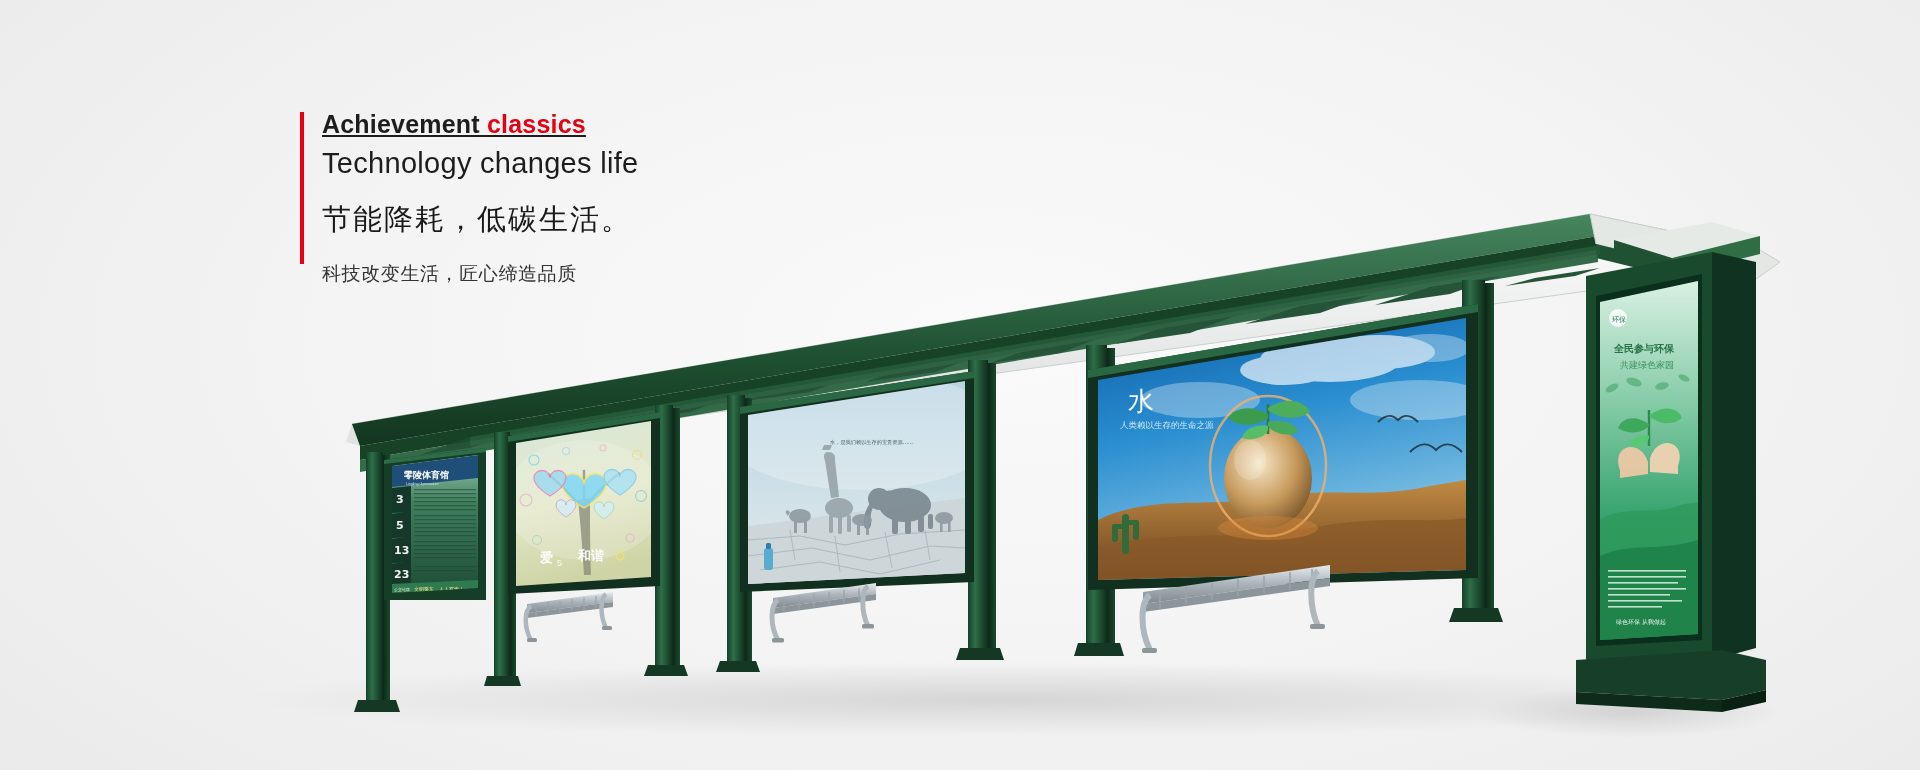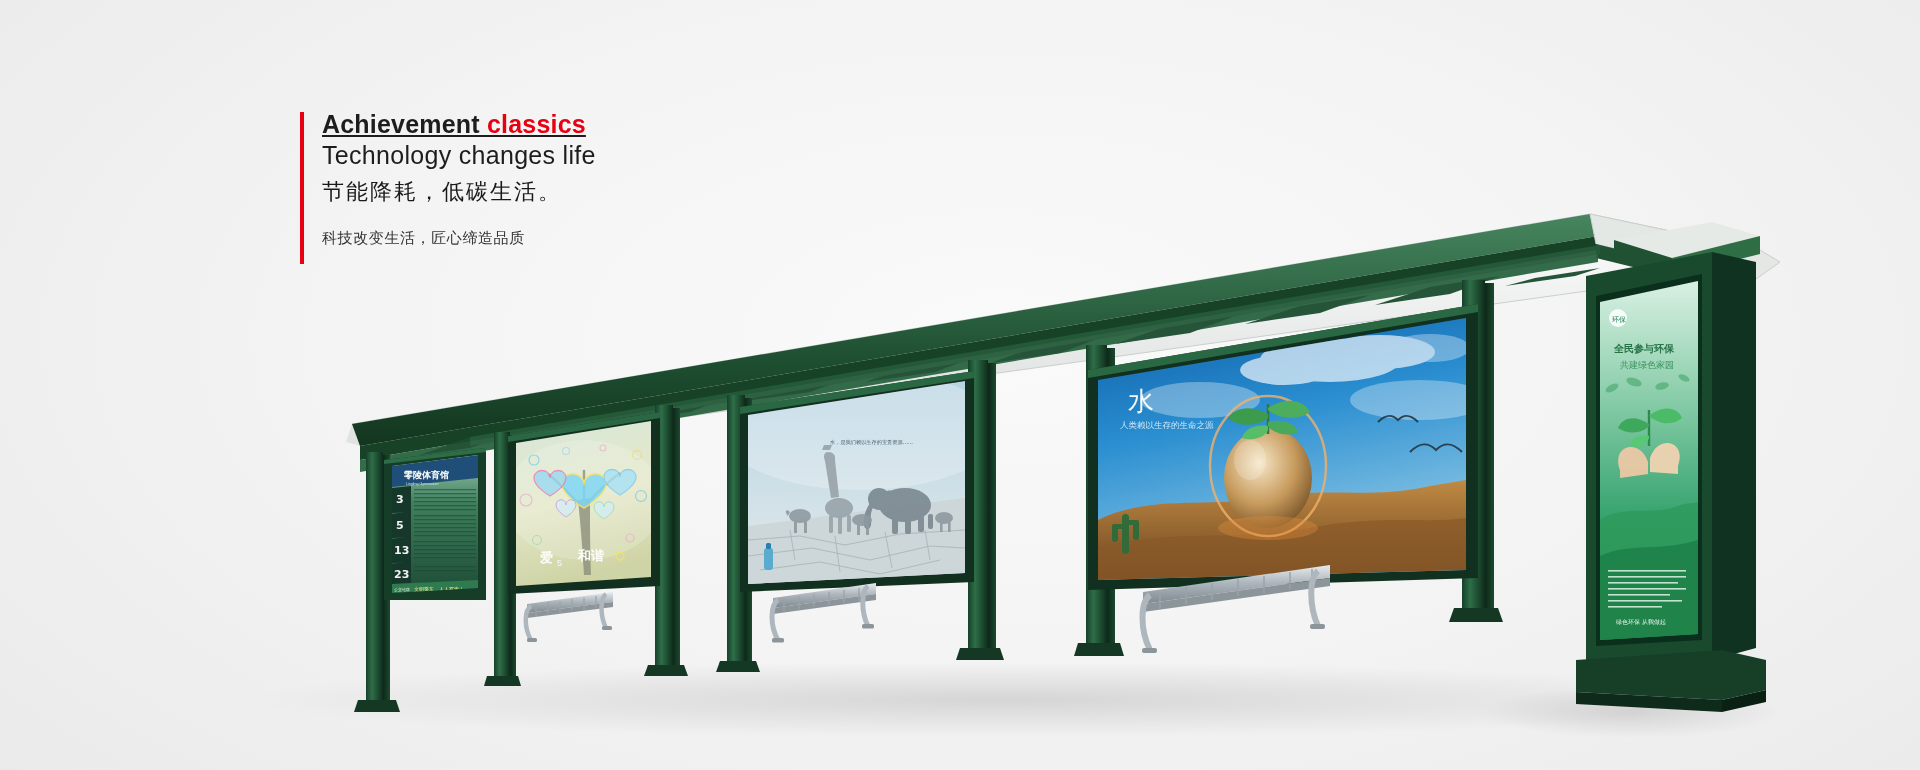--- a/index.html
+++ b/index.html
@@ -12,24 +12,24 @@
   }
   #stage{position:absolute;inset:0;background:
      radial-gradient(ellipse 1400px 700px at 52% 44%, #fafafa 0%, #f4f4f4 45%, #eeeeee 75%, #e9e9e9 100%);}
 
   
   #headline{position:absolute;left:300px;top:110px;width:640px;}
   #redbar{position:absolute;left:0;top:2px;width:4px;height:152px;background:#e60012;}
   .hl-inner{margin-left:22px;}
   #line1{font-size:25px;font-weight:bold;letter-spacing:.2px;color:#1d1d1d;line-height:1.15;white-space:nowrap;text-decoration:underline;}
   #line1 .accent{color:#e60012;}
-  #line2{font-size:25px;font-weight:400;color:#1d1d1d;letter-spacing:.3px;margin-top:1px;line-height:1.2;white-space:nowrap;}
-  #line3{font-size:22px;color:#1a1a1a;letter-spacing:2px;margin-top:8px;line-height:1.25;white-space:nowrap;
+  #line2{font-size:29px;font-weight:400;color:#1d1d1d;letter-spacing:.3px;margin-top:7px;line-height:1.2;white-space:nowrap;}
+  #line3{font-size:29px;color:#1a1a1a;letter-spacing:2px;margin-top:20px;line-height:1.25;white-space:nowrap;
          font-family:"DejaVu Sans","Liberation Sans",sans-serif;}
-  #line4{font-size:15px;color:#333;letter-spacing:.6px;margin-top:24px;white-space:nowrap;
+  #line4{font-size:19px;color:#333;letter-spacing:.6px;margin-top:24px;white-space:nowrap;
          font-family:"DejaVu Sans","Liberation Sans",sans-serif;}
 
   
   #shelter{position:absolute;left:0;top:0;width:1920px;height:770px;}
   svg.shelter-svg{position:absolute;left:0;top:0;}
 </style>
 </head>
 <body>
 
 <div id="stage">

